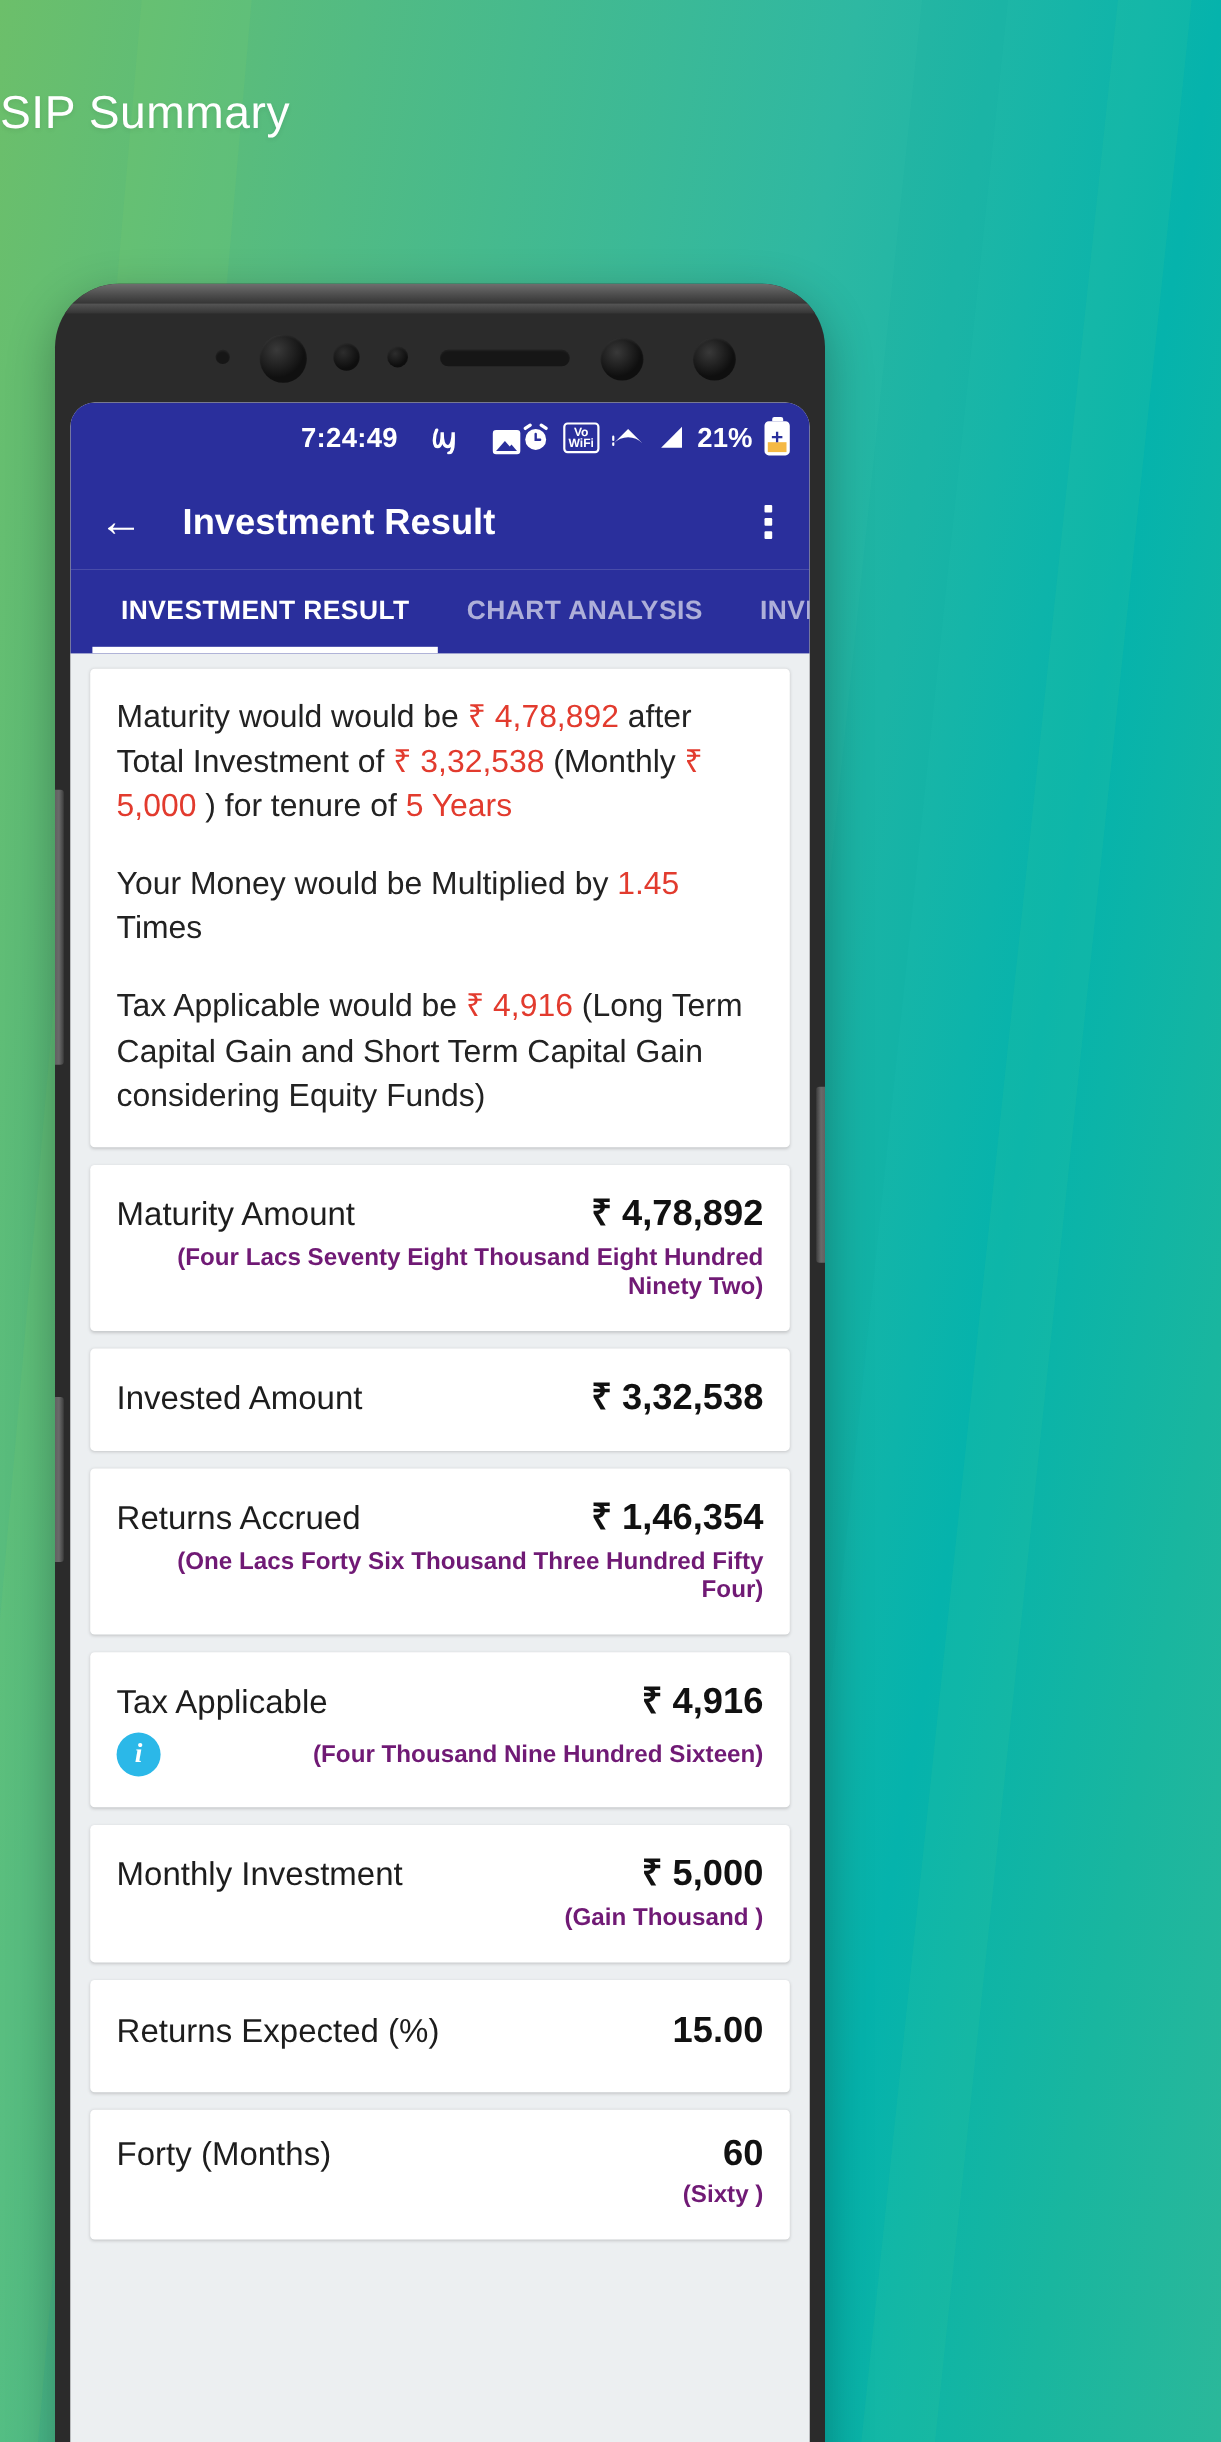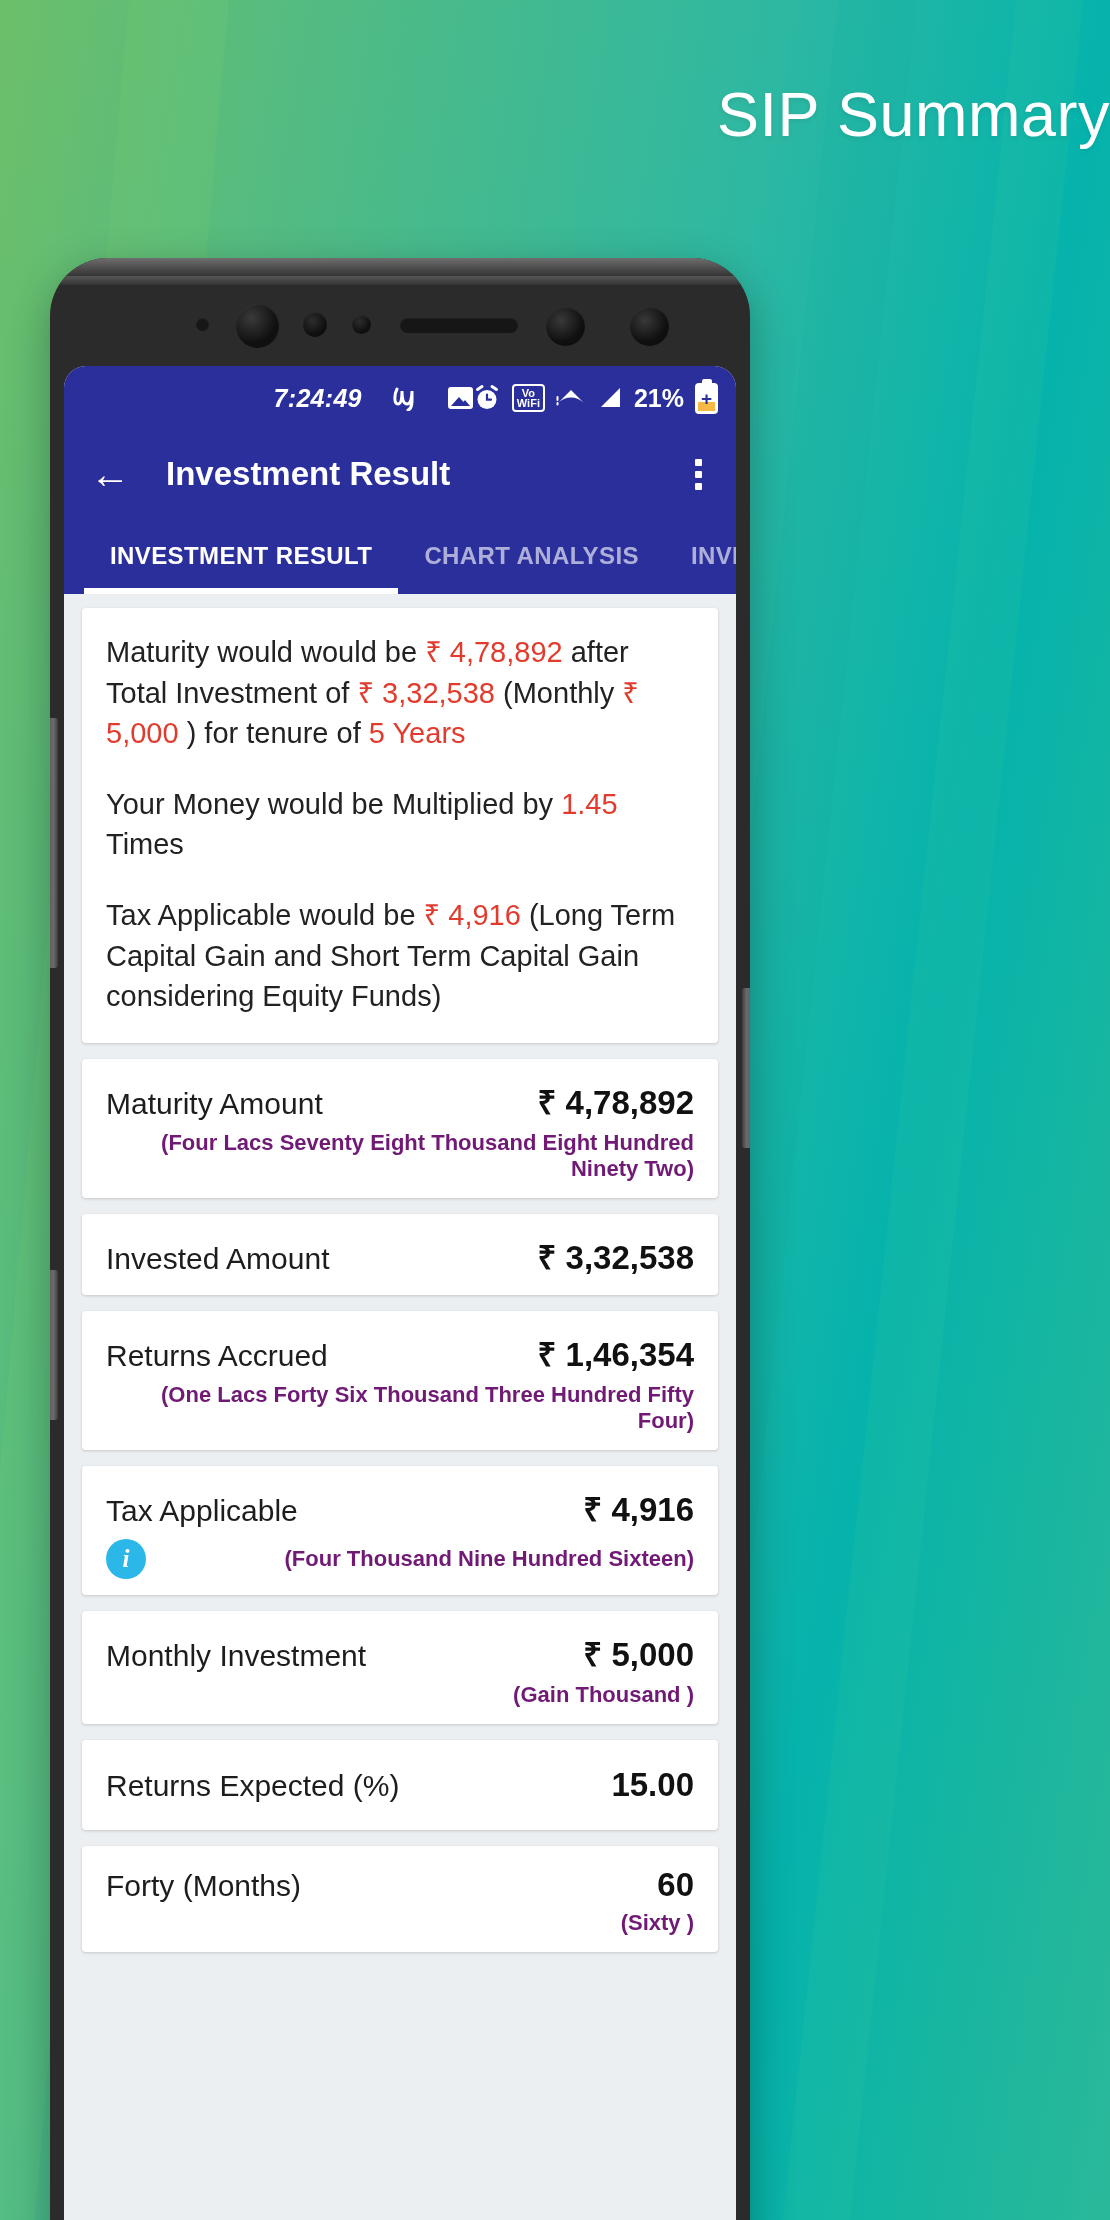--- a/index.html
+++ b/index.html
@@ -20,23 +20,23 @@
     position:absolute; top:-10%; height:130%;
     opacity:.10;
   }
   .streak-a { left:64%; width:7%; background:#0aa89c; transform:skewX(-6deg); }
   .streak-b { left:80%; width:6%; background:#3fcf9c; transform:skewX(-6deg); opacity:.14; }
   .streak-c { left:2%; width:9%; background:#8fd36b; transform:skewX(-5deg); opacity:.12; }
 
   
   .page-title {
     position:absolute; top:78px; left:0; width:100%;
-    text-align:right;
+    text-align:left;
     color:#ffffff;
-    font-size:63px;
+    font-size:42px;
     font-weight:400;
     letter-spacing:.5px;
     text-shadow:0 2px 5px rgba(0,0,0,.08);
   }
 
   
   .phone {
     position:absolute;
     left:50px; top:258px;
     width:700px; height:2000px;
@@ -93,21 +93,21 @@
   }
 
   
   .statusbar {
     height:64px; background:#2a2f9c;
     display:flex; align-items:center;
     color:#fff; font-size:25px; font-weight:700;
     padding:0 18px;
   }
   .sb-left { flex:1; }
-  .sb-center { display:flex; align-items:center; gap:28px;font-style:italic; }
+  .sb-center { display:flex; align-items:flex-end; gap:28px; }
   .sb-right { flex:1; display:flex; align-items:center; justify-content:flex-end; gap:11px; }
   .clock-time { letter-spacing:.3px; }
   .icn { display:inline-flex; align-items:center; justify-content:center; }
   .ico-img {
     width:25px; height:22px; background:#fff; border-radius:3px;
     position:relative; overflow:hidden;
   }
   .ico-img::after {
     content:""; position:absolute; left:3px; bottom:3px;
     width:0; height:0;
@@ -181,21 +181,21 @@
     padding:22px 24px;
   }
   .summary-card { padding:24px 24px 26px 24px; }
   .summary-p {
     font-size:29px; color:#222; line-height:1.40;
     margin-bottom:30px;
   }
   .summary-p:last-child { margin-bottom:0; }
   .hl { color:#e23b2e; }
 
-  .row-card { padding:20px 24px 16px 24px; position:relative; }
+  .row-card { padding:20px 24px 28px 24px; position:relative; }
   .row-top { display:flex; align-items:baseline; justify-content:space-between; }
   .row-label { font-size:30px; color:#1d1d1d; }
   .row-value { font-size:33px; font-weight:700; color:#111; white-space:nowrap; }
   .row-words {
     margin-top:6px; text-align:right;
     font-size:22px; font-weight:700; color:#701a75;
   }
   .row-words-wrap { display:flex; align-items:center; justify-content:space-between; margin-top:8px; }
   .info-icon {
     width:40px; height:40px; border-radius:50%;

